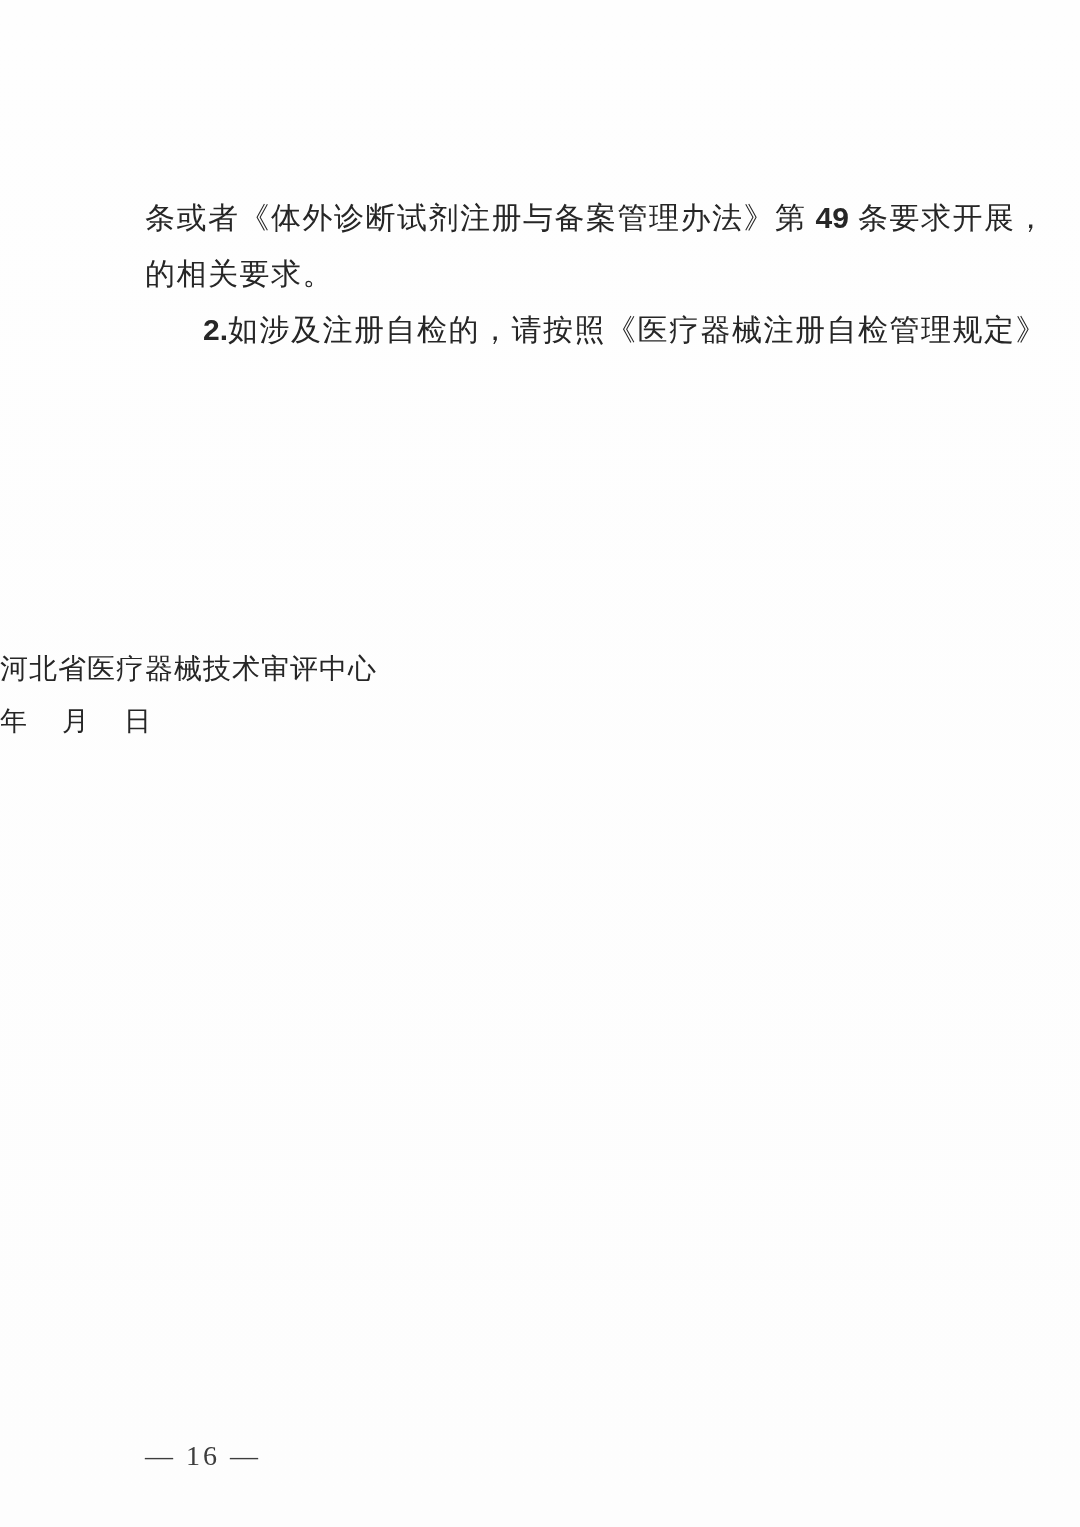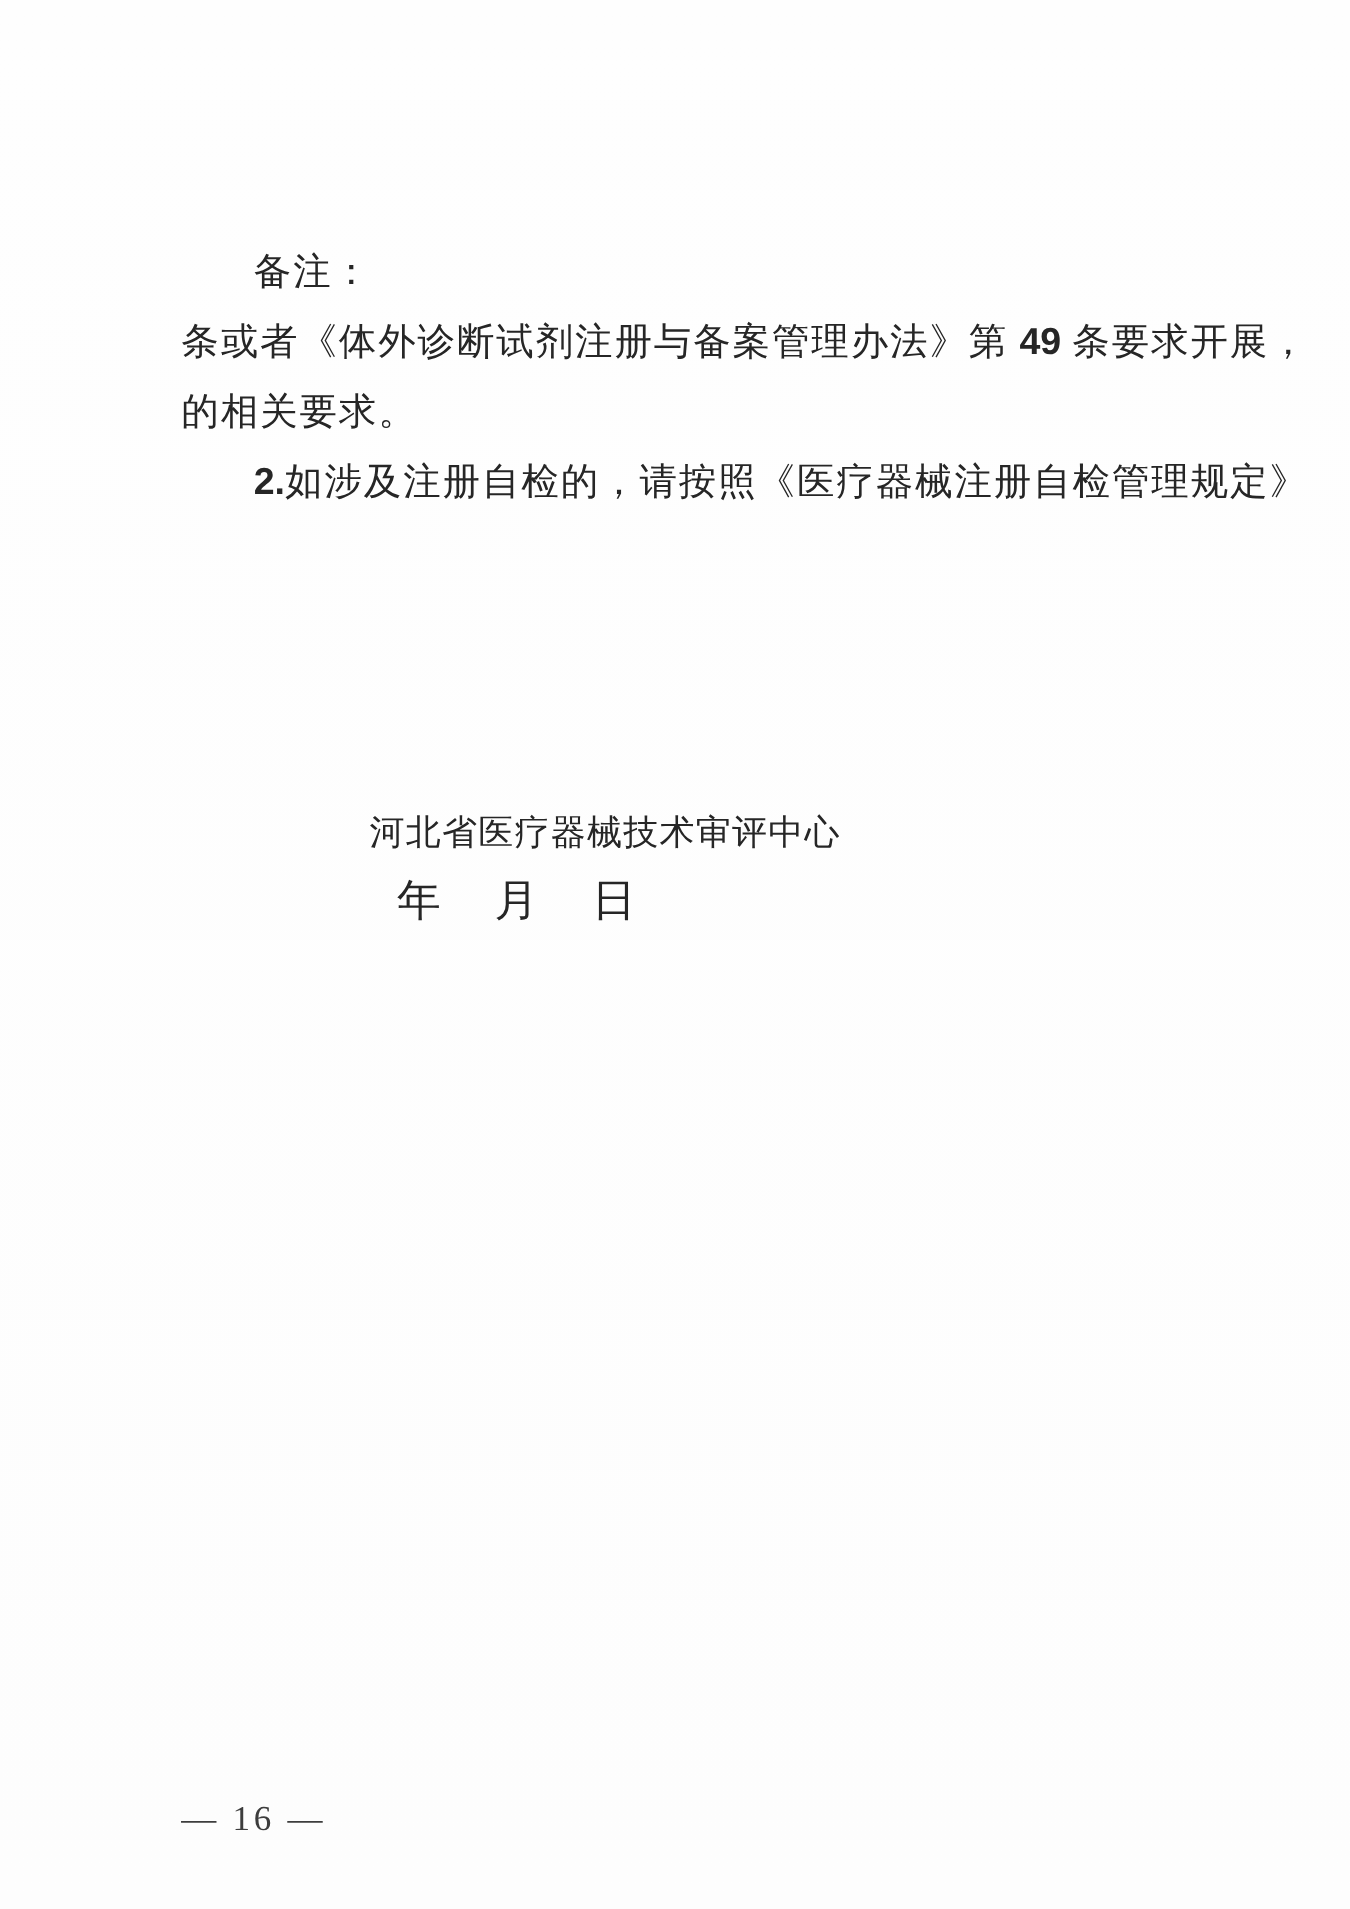--- a/index.html
+++ b/index.html
@@ -46,32 +46,31 @@
   .signature {
     position: absolute;
     left: 0;
     top: 643px;
     width: 1080px;
     font-size: 28px;
   }
   .sig-org {
     height: 52px;
     line-height: 52px;
-    text-align: center;
+    text-align: left;
     padding-right: 112px;
     letter-spacing: 1px;
     white-space: nowrap;
-    font-family: Liberation Mono, monospace;
   }
   .sig-date {
     height: 52px;
     line-height: 52px;
-    text-align: center;
+    text-align: left;
     padding-right: 250px;
-    font-size: 35px;
+    font-size: 27px;
     letter-spacing: 4px;
     white-space: nowrap;
   }
   
   .footer {
     position: absolute;
     left: 145px;
     top: 1440px;
     font-size: 28px;
     letter-spacing: 3px;
@@ -79,23 +78,20 @@
     white-space: nowrap;
   }
 </style>
 </head>
 <body>
 
 <div class="page">
 
   <div class="notes">
 
-    <div class="line indent">
-      <span>备注：</span>
-    </div>
 
 
     <div class="line">
       <span>条或者《体外诊断试剂注册与备案管理办法》第 </span><span class="num">49</span><span> 条要求开展，</span>
     </div>
 
     <div class="line">
       <span>的相关要求。</span>
     </div>
 

